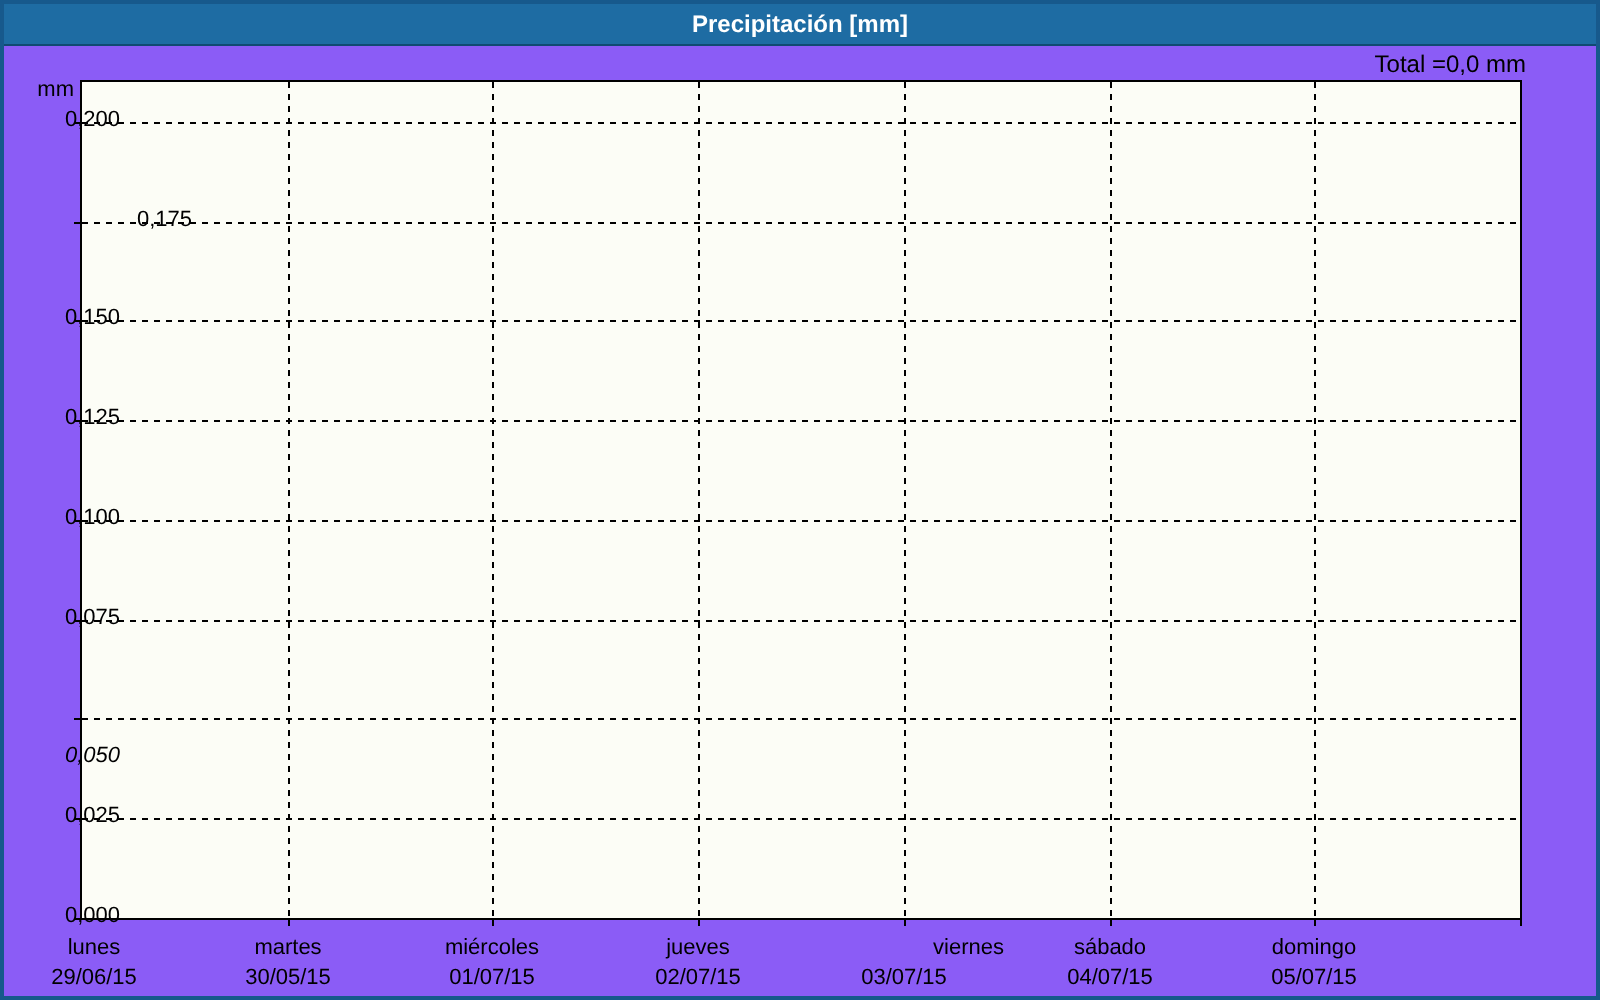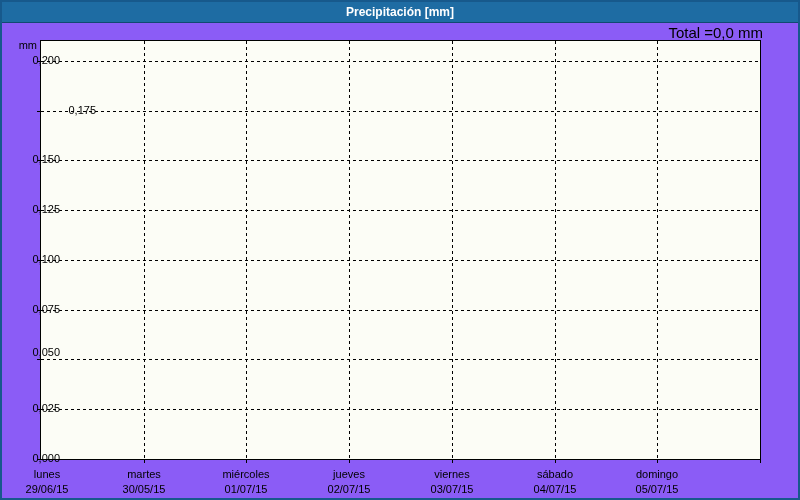--- a/index.html
+++ b/index.html
@@ -16,21 +16,21 @@
   .titlebar{
     position:absolute;left:0;top:0;right:0;height:20px;
     background:#1E6CA3;
     border-bottom:1px solid #114A72;
     color:#fff;
     font-size:12px;font-weight:bold;
     line-height:20px;text-align:center;
   }
   .total{
     position:absolute;top:24px;right:35px;
-    font-size:15px;line-height:13px;
+    font-size:12px;line-height:13px;
   }
   .unit{
     position:absolute;left:0;top:37px;width:35px;
     font-size:11px;line-height:13px;text-align:right;
   }
   .plot{
     position:absolute;left:38px;top:38px;
     width:719px;height:418px;
     border:1px solid #000;
     background:#FCFDF6;
@@ -93,21 +93,21 @@
       <div class="bar" style="left: 207px; width: 99px; top: 418px; height: 0px; background: rgb(30, 108, 163);"></div>
       <div class="bar" style="left: 310px; width: 99px; top: 418px; height: 0px; background: rgb(30, 108, 163);"></div>
       <div class="bar" style="left: 413px; width: 99px; top: 418px; height: 0px; background: rgb(30, 108, 163);"></div>
       <div class="bar" style="left: 516px; width: 98px; top: 418px; height: 0px; background: rgb(30, 108, 163);"></div>
       <div class="bar" style="left: 618px; width: 99px; top: 418px; height: 0px; background: rgb(30, 108, 163);"></div>
     </div>
 <div class="ytick-label" style="top: 450px;">0,000</div>
     <div class="ytick-mark" style="left: 35px; top: 457px;"></div>
     <div class="ytick-label" style="top: 400px;">0,025</div>
     <div class="ytick-mark" style="left: 35px; top: 407px;"></div>
-    <div class="ytick-label" style="top: 344px;">0,050</div>
+    <div class="ytick-label" style="top: 370px; font-style: italic;">0,050</div>
     <div class="ytick-mark" style="left: 35px; top: 357px;"></div>
     <div class="ytick-label" style="top: 301px;">0,075</div>
     <div class="ytick-mark" style="left: 35px; top: 308px;"></div>
     <div class="ytick-label" style="top: 251px;">0,100</div>
     <div class="ytick-mark" style="left: 35px; top: 258px;"></div>
     <div class="ytick-label" style="top: 201px;">0,125</div>
     <div class="ytick-mark" style="left: 35px; top: 208px;"></div>
     <div class="ytick-label" style="top: 151px;">0,150</div>
     <div class="ytick-mark" style="left: 35px; top: 158px;"></div>
     <div class="ytick-label" style="top: 102px; margin-left: 36px;">0,175</div>
@@ -122,19 +122,19 @@
     <div class="xtick-mark" style="left: 655px; top: 458px;"></div>
     <div class="xtick-mark" style="left: 758px; top: 458px;"></div>
     <div class="xday-label" style="left: -5px; top: 466px;">lunes</div>
     <div class="xdate-label" style="left: -5px; top: 481px;">29/06/15</div>
     <div class="xday-label" style="left: 92px; top: 466px;">martes</div>
     <div class="xdate-label" style="left: 92px; top: 481px;">30/05/15</div>
     <div class="xday-label" style="left: 194px; top: 466px;">miércoles</div>
     <div class="xdate-label" style="left: 194px; top: 481px;">01/07/15</div>
     <div class="xday-label" style="left: 297px; top: 466px;">jueves</div>
     <div class="xdate-label" style="left: 297px; top: 481px;">02/07/15</div>
-    <div class="xday-label" style="left: 400px; top: 466px;">viernes</div>
+    <div class="xday-label" style="left: 400px; top: 466px; text-align: right;">viernes</div>
     <div class="xdate-label" style="left: 400px; top: 481px;">03/07/15</div>
     <div class="xday-label" style="left: 503px; top: 466px;">sábado</div>
     <div class="xdate-label" style="left: 503px; top: 481px;">04/07/15</div>
     <div class="xday-label" style="left: 605px; top: 466px;">domingo</div>
     <div class="xdate-label" style="left: 605px; top: 481px;">05/07/15</div>
   </div>
 
 </body></html>

